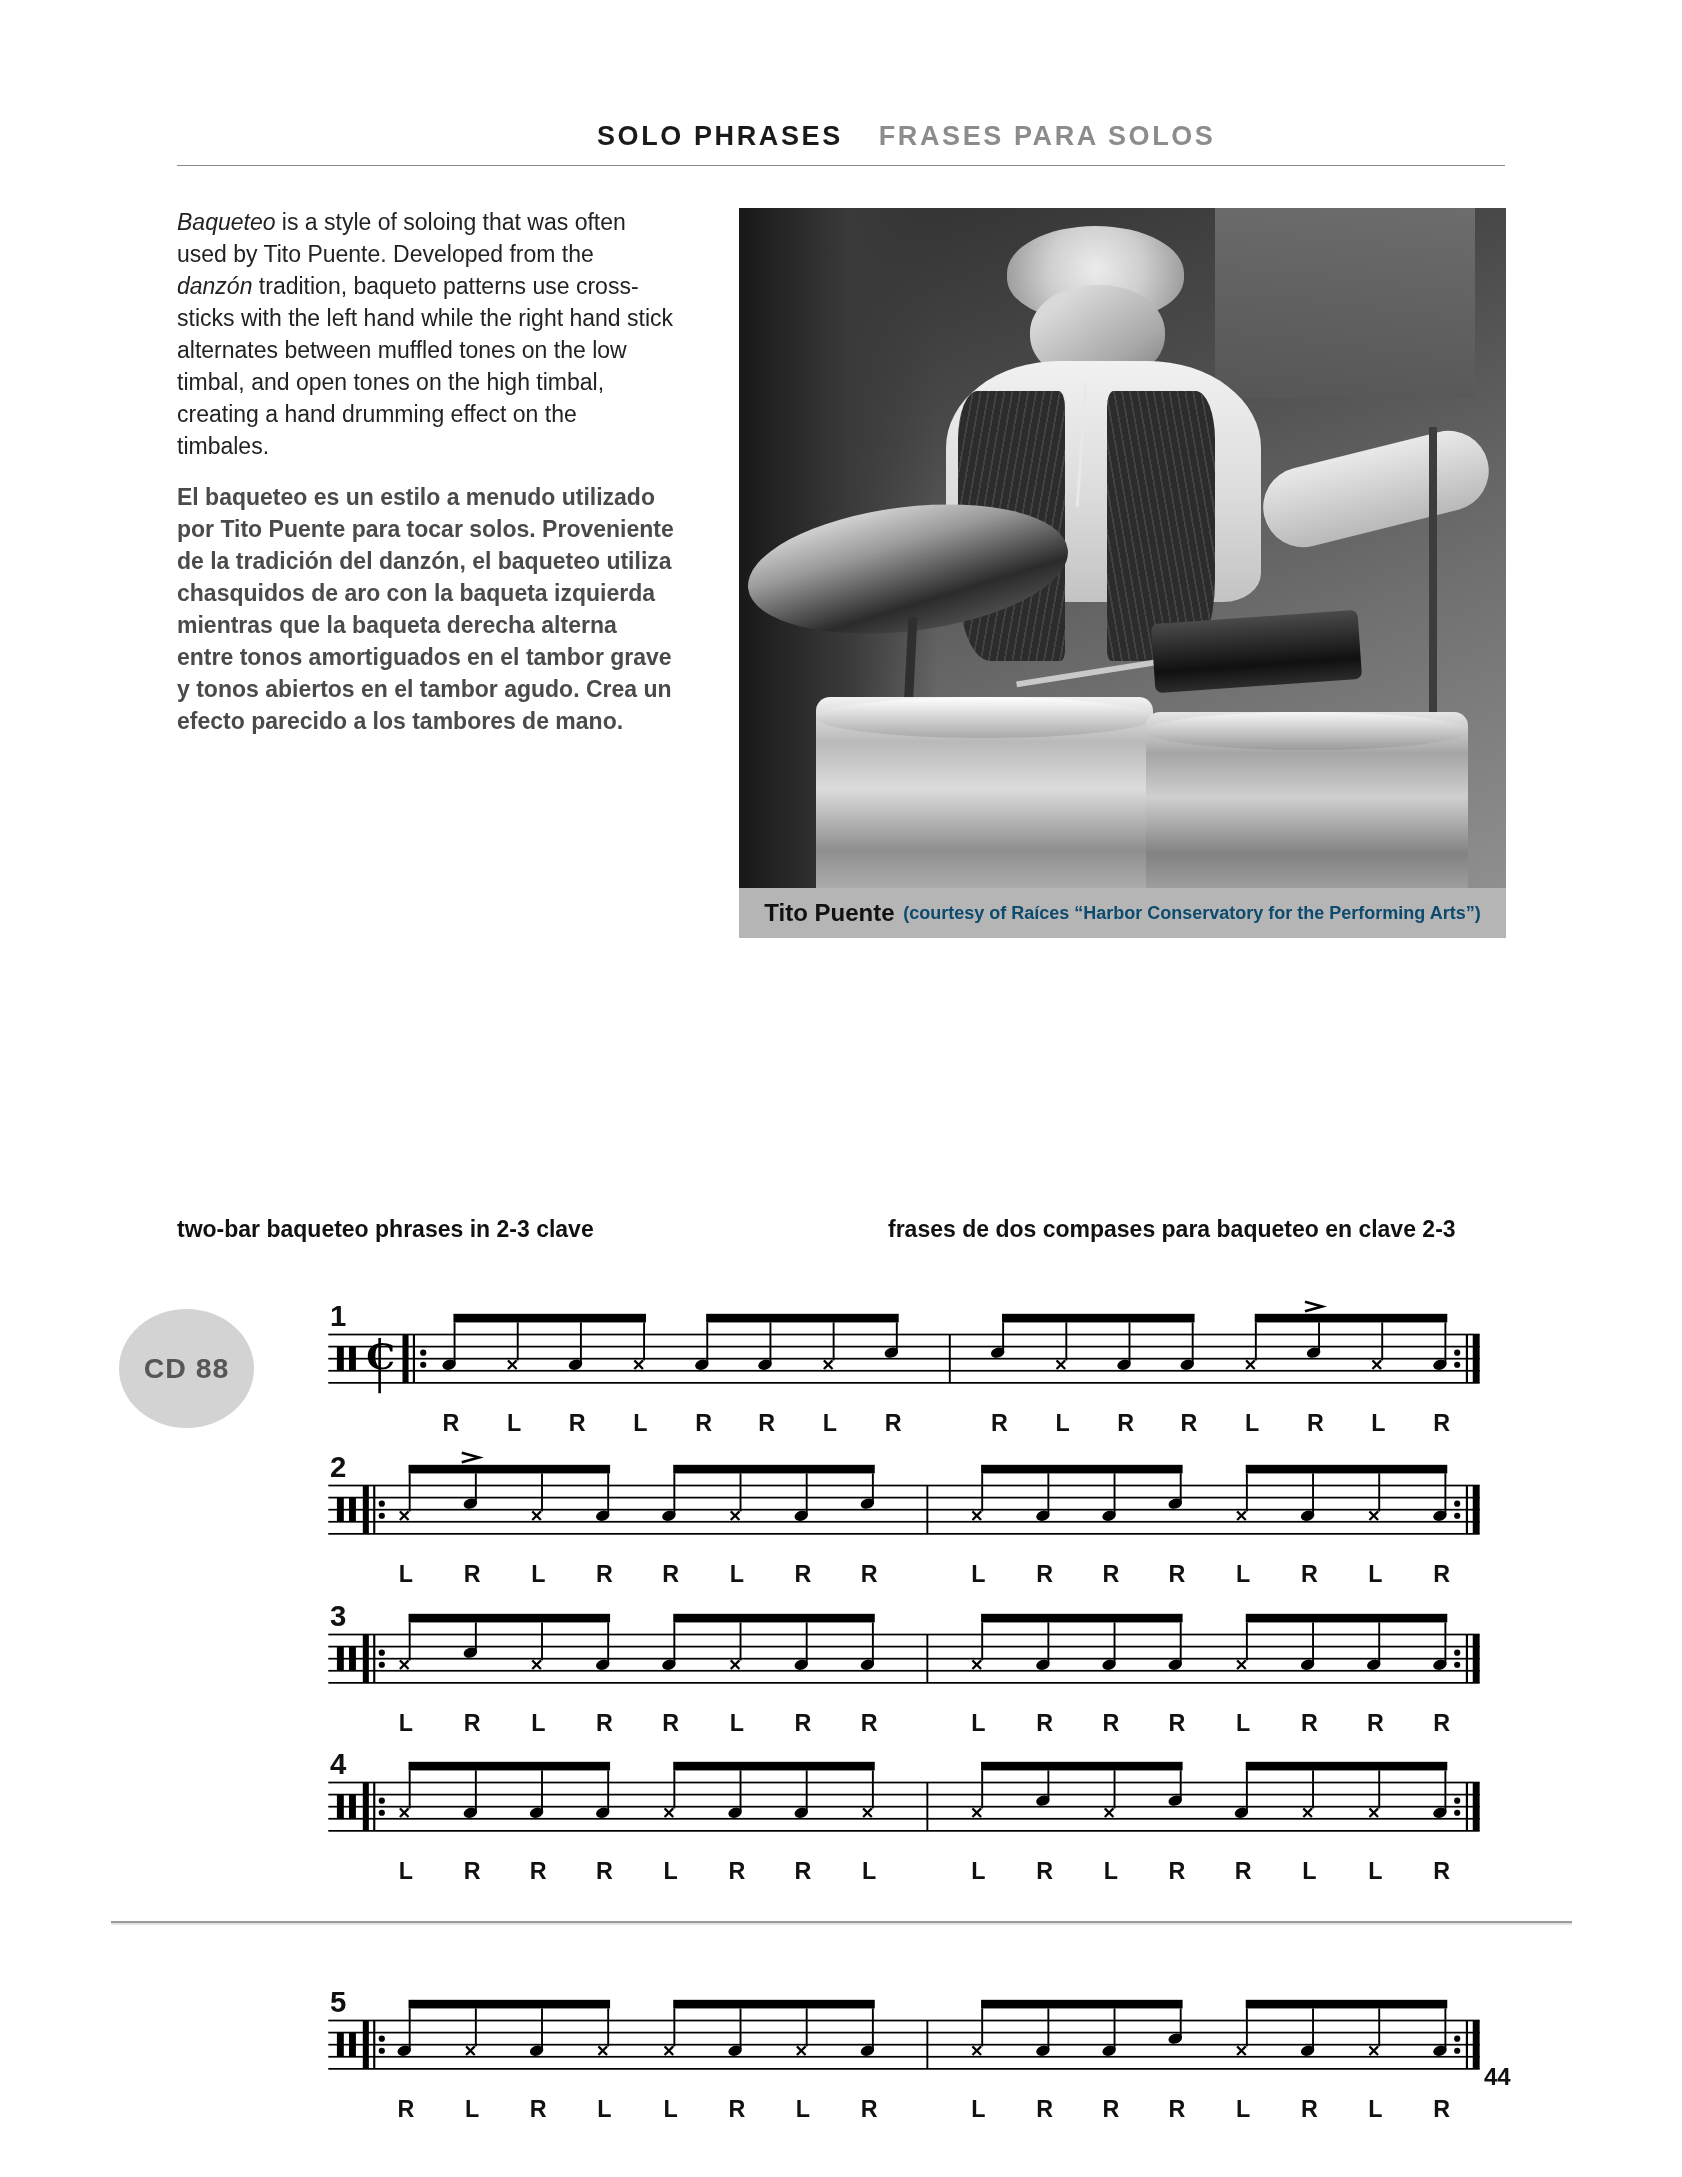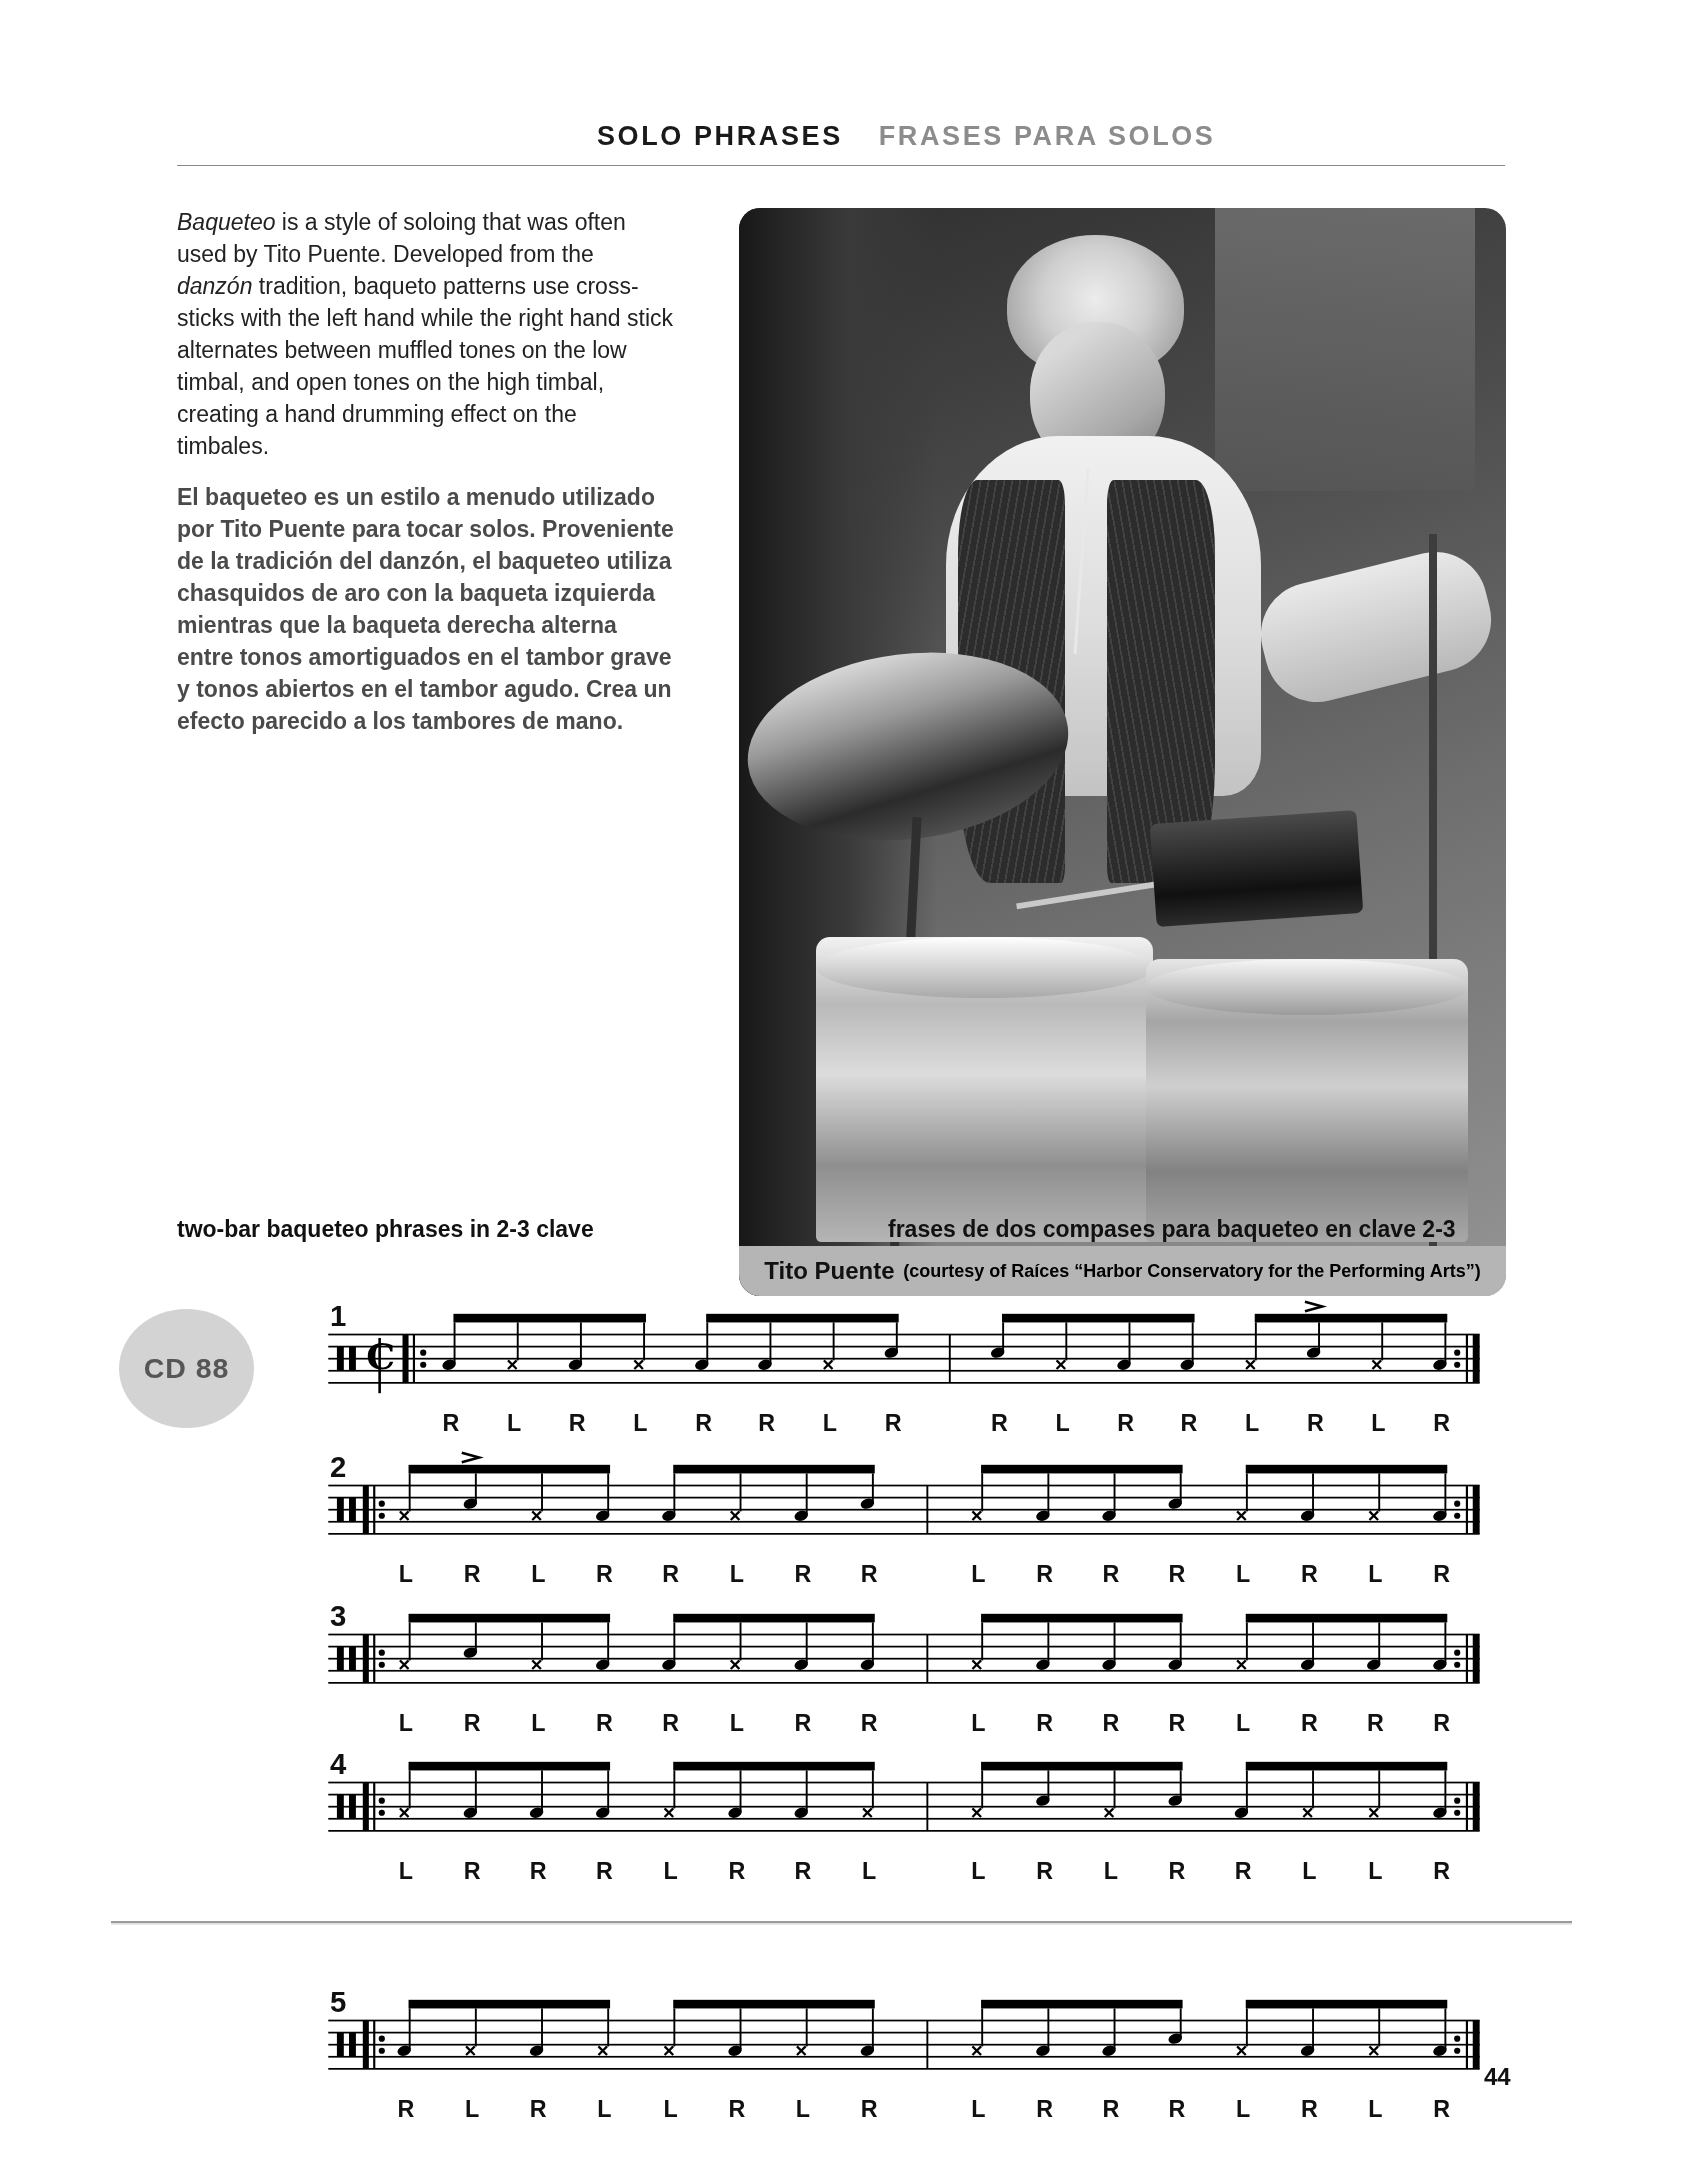--- a/index.html
+++ b/index.html
@@ -13,22 +13,22 @@
   #hdr{position:absolute;left:597px;top:121px;font-weight:bold;font-size:27px;letter-spacing:2.6px;white-space:nowrap;}
   #hdr .en{color:#1a1a1a;}
   #hdr .es{color:var(--header-secondary);margin-left:36px;}
   #hdr-rule{position:absolute;left:177px;top:165px;width:1328px;height:0;border-top:1.7px solid #8a8a8a;}
   
   #leftcol{position:absolute;left:177px;top:206px;width:497px;}
   .para-en{font-size:23px;line-height:32px;color:#222;}
   .para-es{font-size:23px;line-height:32px;font-weight:bold;color:var(--spanish-text);margin-top:19px;}
   .it{font-style:italic;}
   
-  #photo{position:absolute;left:739px;top:208px;width:767px;height:1088px;overflow:hidden;
-         background:linear-gradient(160deg,#2e2e2e 0%,#4a4a4a 30%,#6f6f6f 62%,#949494 100%);border-radius:21px;}
+  #photo{position:absolute;left:739px;top:208px;width:767px;height:730px;overflow:hidden;
+         background:linear-gradient(160deg,#2e2e2e 0%,#4a4a4a 30%,#6f6f6f 62%,#949494 100%);}
   .ph{position:absolute;}
   .ph-left-shadow{left:0;top:0;width:26%;height:100%;background:linear-gradient(90deg,#181818,#3a3a3a 55%,rgba(60,60,60,0));}
   .ph-window{right:4%;top:0;width:34%;height:26%;background:linear-gradient(180deg,#7d7d7d,#585858);opacity:.7;}
   .ph-hair{left:35%;top:2.5%;width:23%;height:13%;border-radius:50% 50% 45% 45%;
            background:radial-gradient(circle at 50% 45%,#ececec 0%,#cfcfcf 45%,#8f8f8f 100%);}
   .ph-face{left:38%;top:10.5%;width:17.5%;height:13.5%;border-radius:48%;
            background:linear-gradient(145deg,#d9d9d9 20%,#a8a8a8 70%,#7c7c7c);}
   .ph-shirt{left:27%;top:21%;width:41%;height:33%;border-radius:36% 36% 12% 12%;
             background:linear-gradient(180deg,#f1f1f1 0%,#dcdcdc 55%,#c3c3c3 100%);}
   .ph-vest-l{left:28.5%;top:25%;width:14%;height:37%;border-radius:18% 6% 4% 30%;
@@ -49,21 +49,21 @@
               background:linear-gradient(180deg,#f2f2f2 0%,#b9b9b9 22%,#dcdcdc 45%,#8f8f8f 75%,#b5b5b5 100%);}
   .ph-timbal1 .rim{position:absolute;left:0;top:0;width:100%;height:20%;border-radius:50%;
               background:linear-gradient(180deg,#ffffff,#a9a9a9);}
   .ph-timbal2{left:53%;top:69%;width:42%;height:26%;border-radius:14px 14px 5.2px 5.2px;
               background:linear-gradient(180deg,#e6e6e6 0%,#a5a5a5 22%,#cfcfcf 45%,#828282 75%,#a8a8a8 100%);}
   .ph-timbal2 .rim{position:absolute;left:0;top:0;width:100%;height:20%;border-radius:50%;
               background:linear-gradient(180deg,#f6f6f6,#9b9b9b);}
   #caption-bar{position:absolute;left:0;bottom:0;width:100%;height:50px;background:var(--caption-bar);
                display:flex;align-items:center;justify-content:center;white-space:nowrap;}
   #caption-bar .cap-name{font-weight:bold;font-size:24px;color:#111;}
-  #caption-bar .cap-credit{font-weight:bold;font-size:18px;color:#000000;margin-left:8.6px;}
+  #caption-bar .cap-credit{font-weight:bold;font-size:18px;color:#0c4a6e;margin-left:8.6px;}
   
   .sec-head{position:absolute;top:1216px;font-weight:bold;font-size:23px;color:#111;white-space:nowrap;}
   #sec-head-en{left:177px;}
   #sec-head-es{left:872px;margin-left:16px;}
   
   #cd-badge{position:absolute;left:119px;top:1309px;width:135px;height:119px;border-radius:50%;
             background:var(--cd-badge);display:flex;align-items:center;justify-content:center;}
   #cd-badge span{font-weight:bold;font-size:28.5px;color:var(--cd-badge-text);letter-spacing:0.9px;}
   
   .ex-svg{position:absolute;left:327px;}

